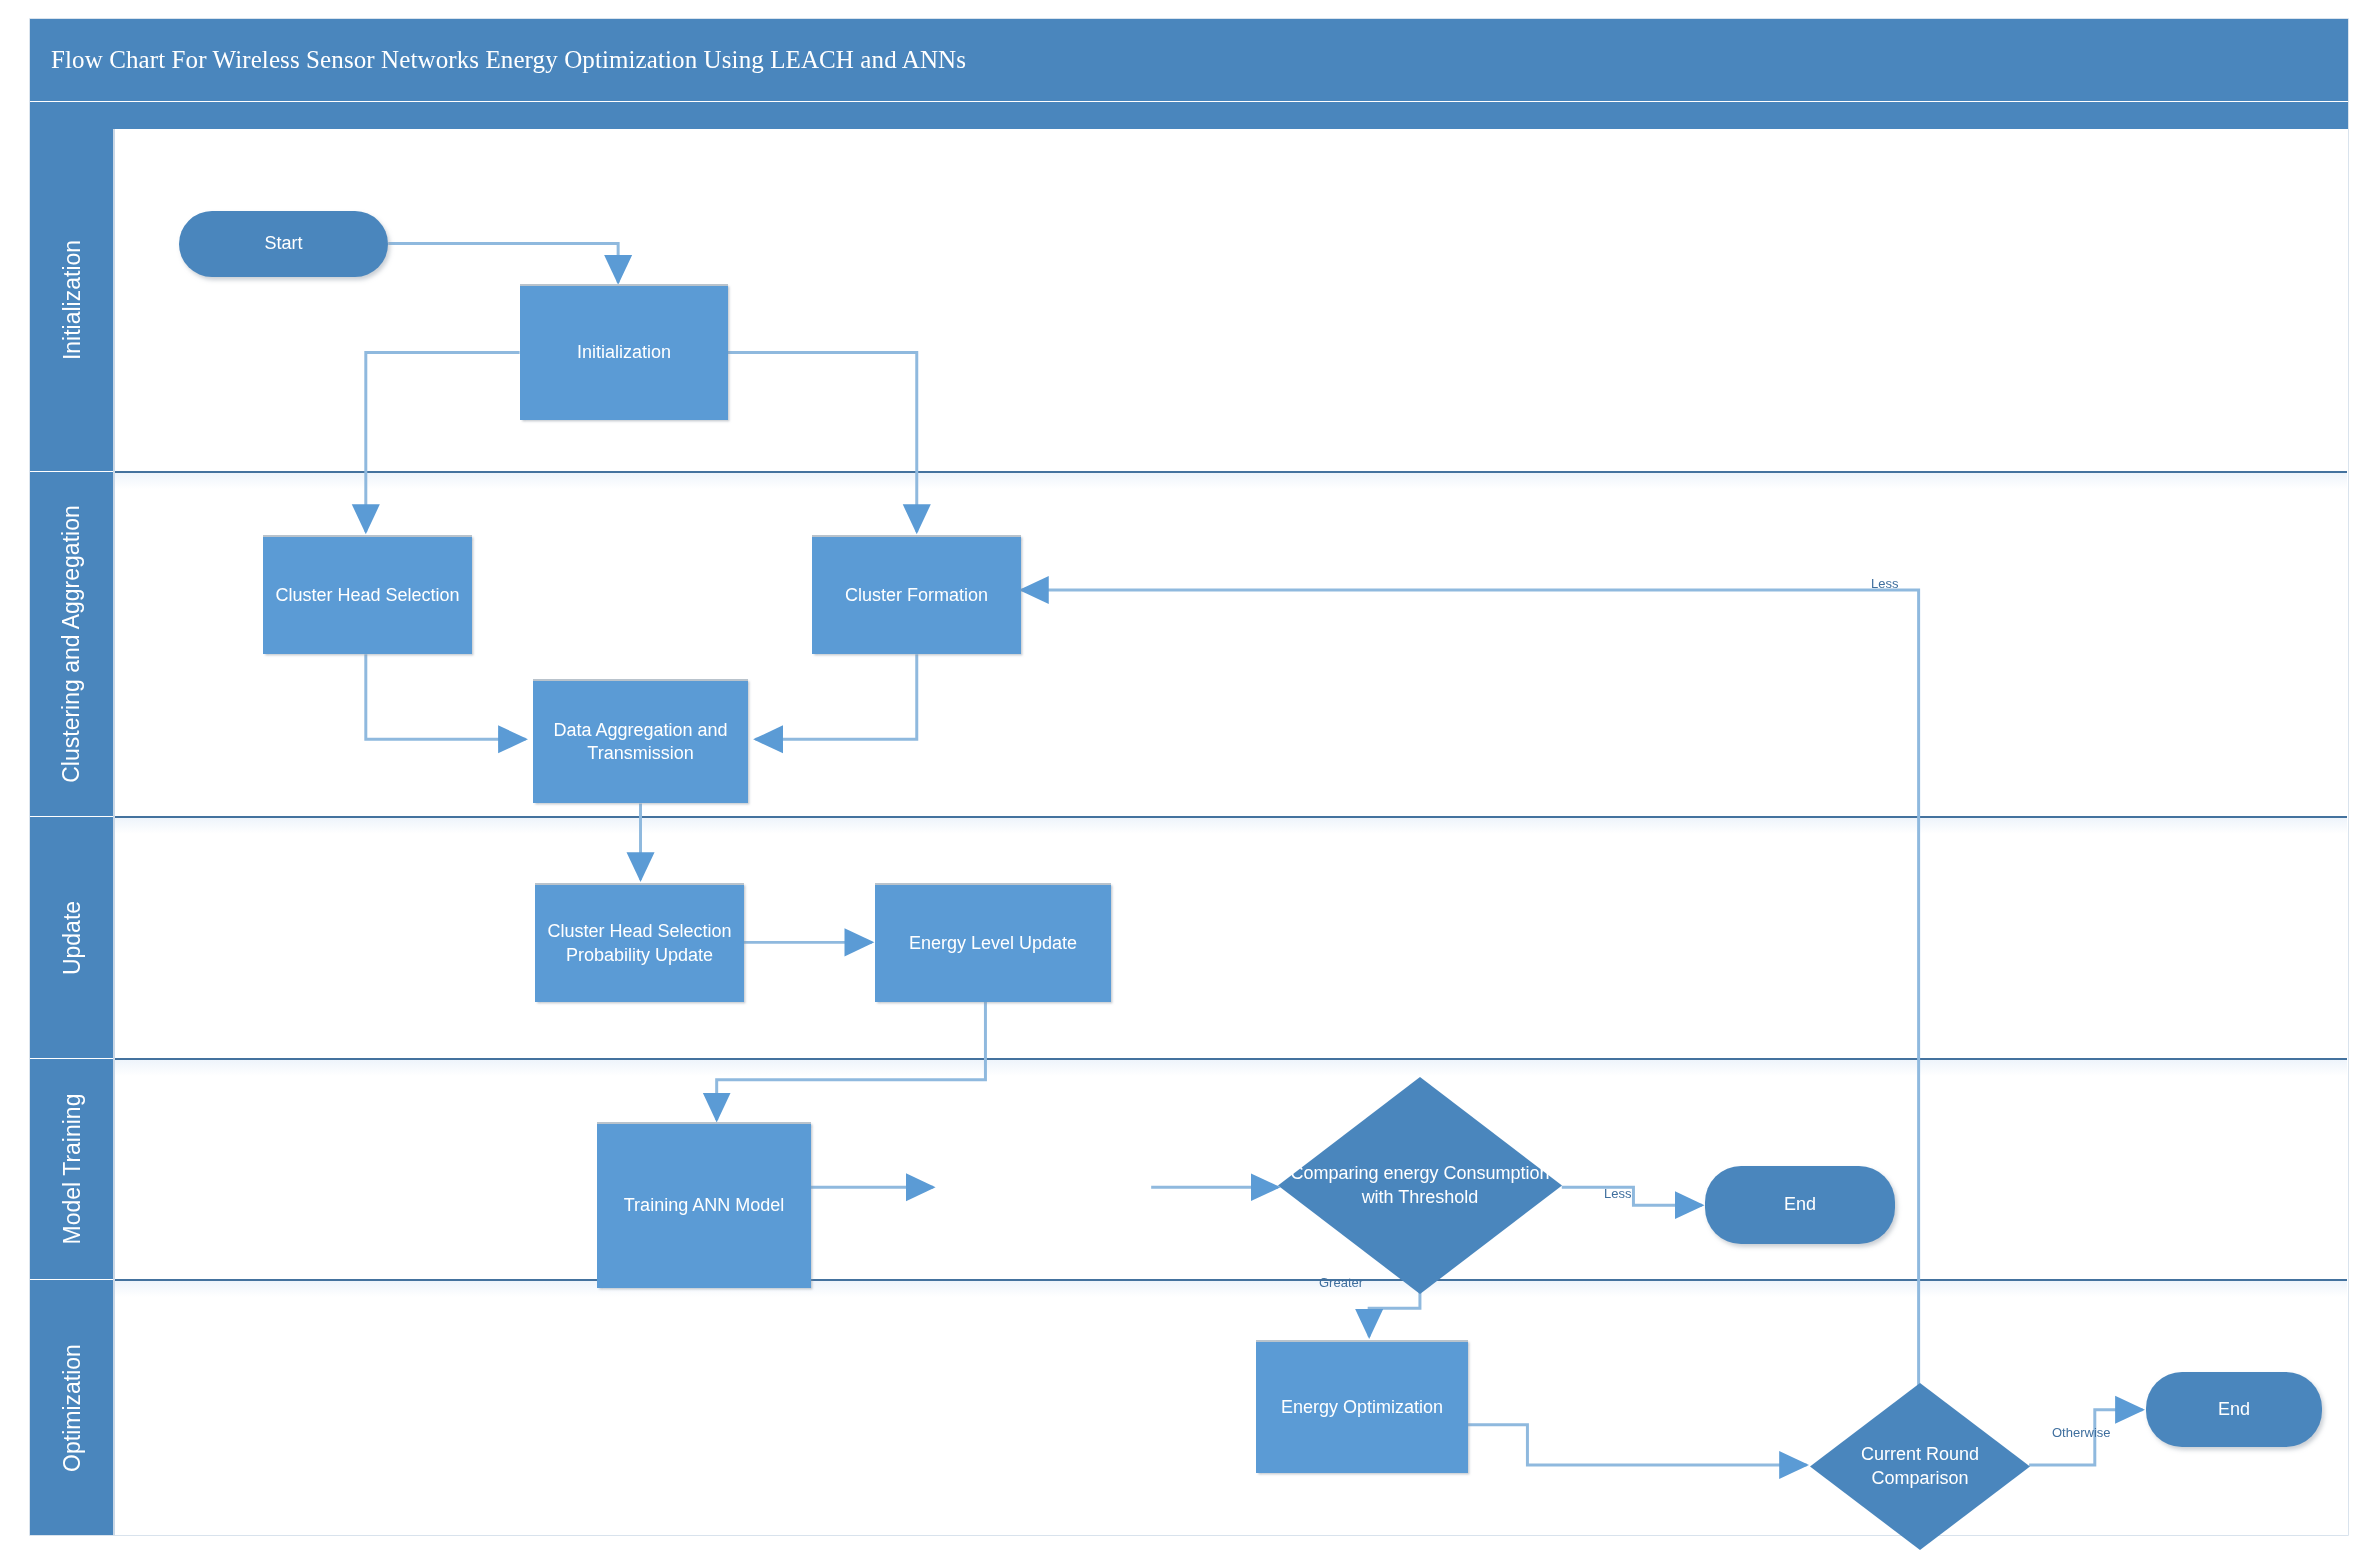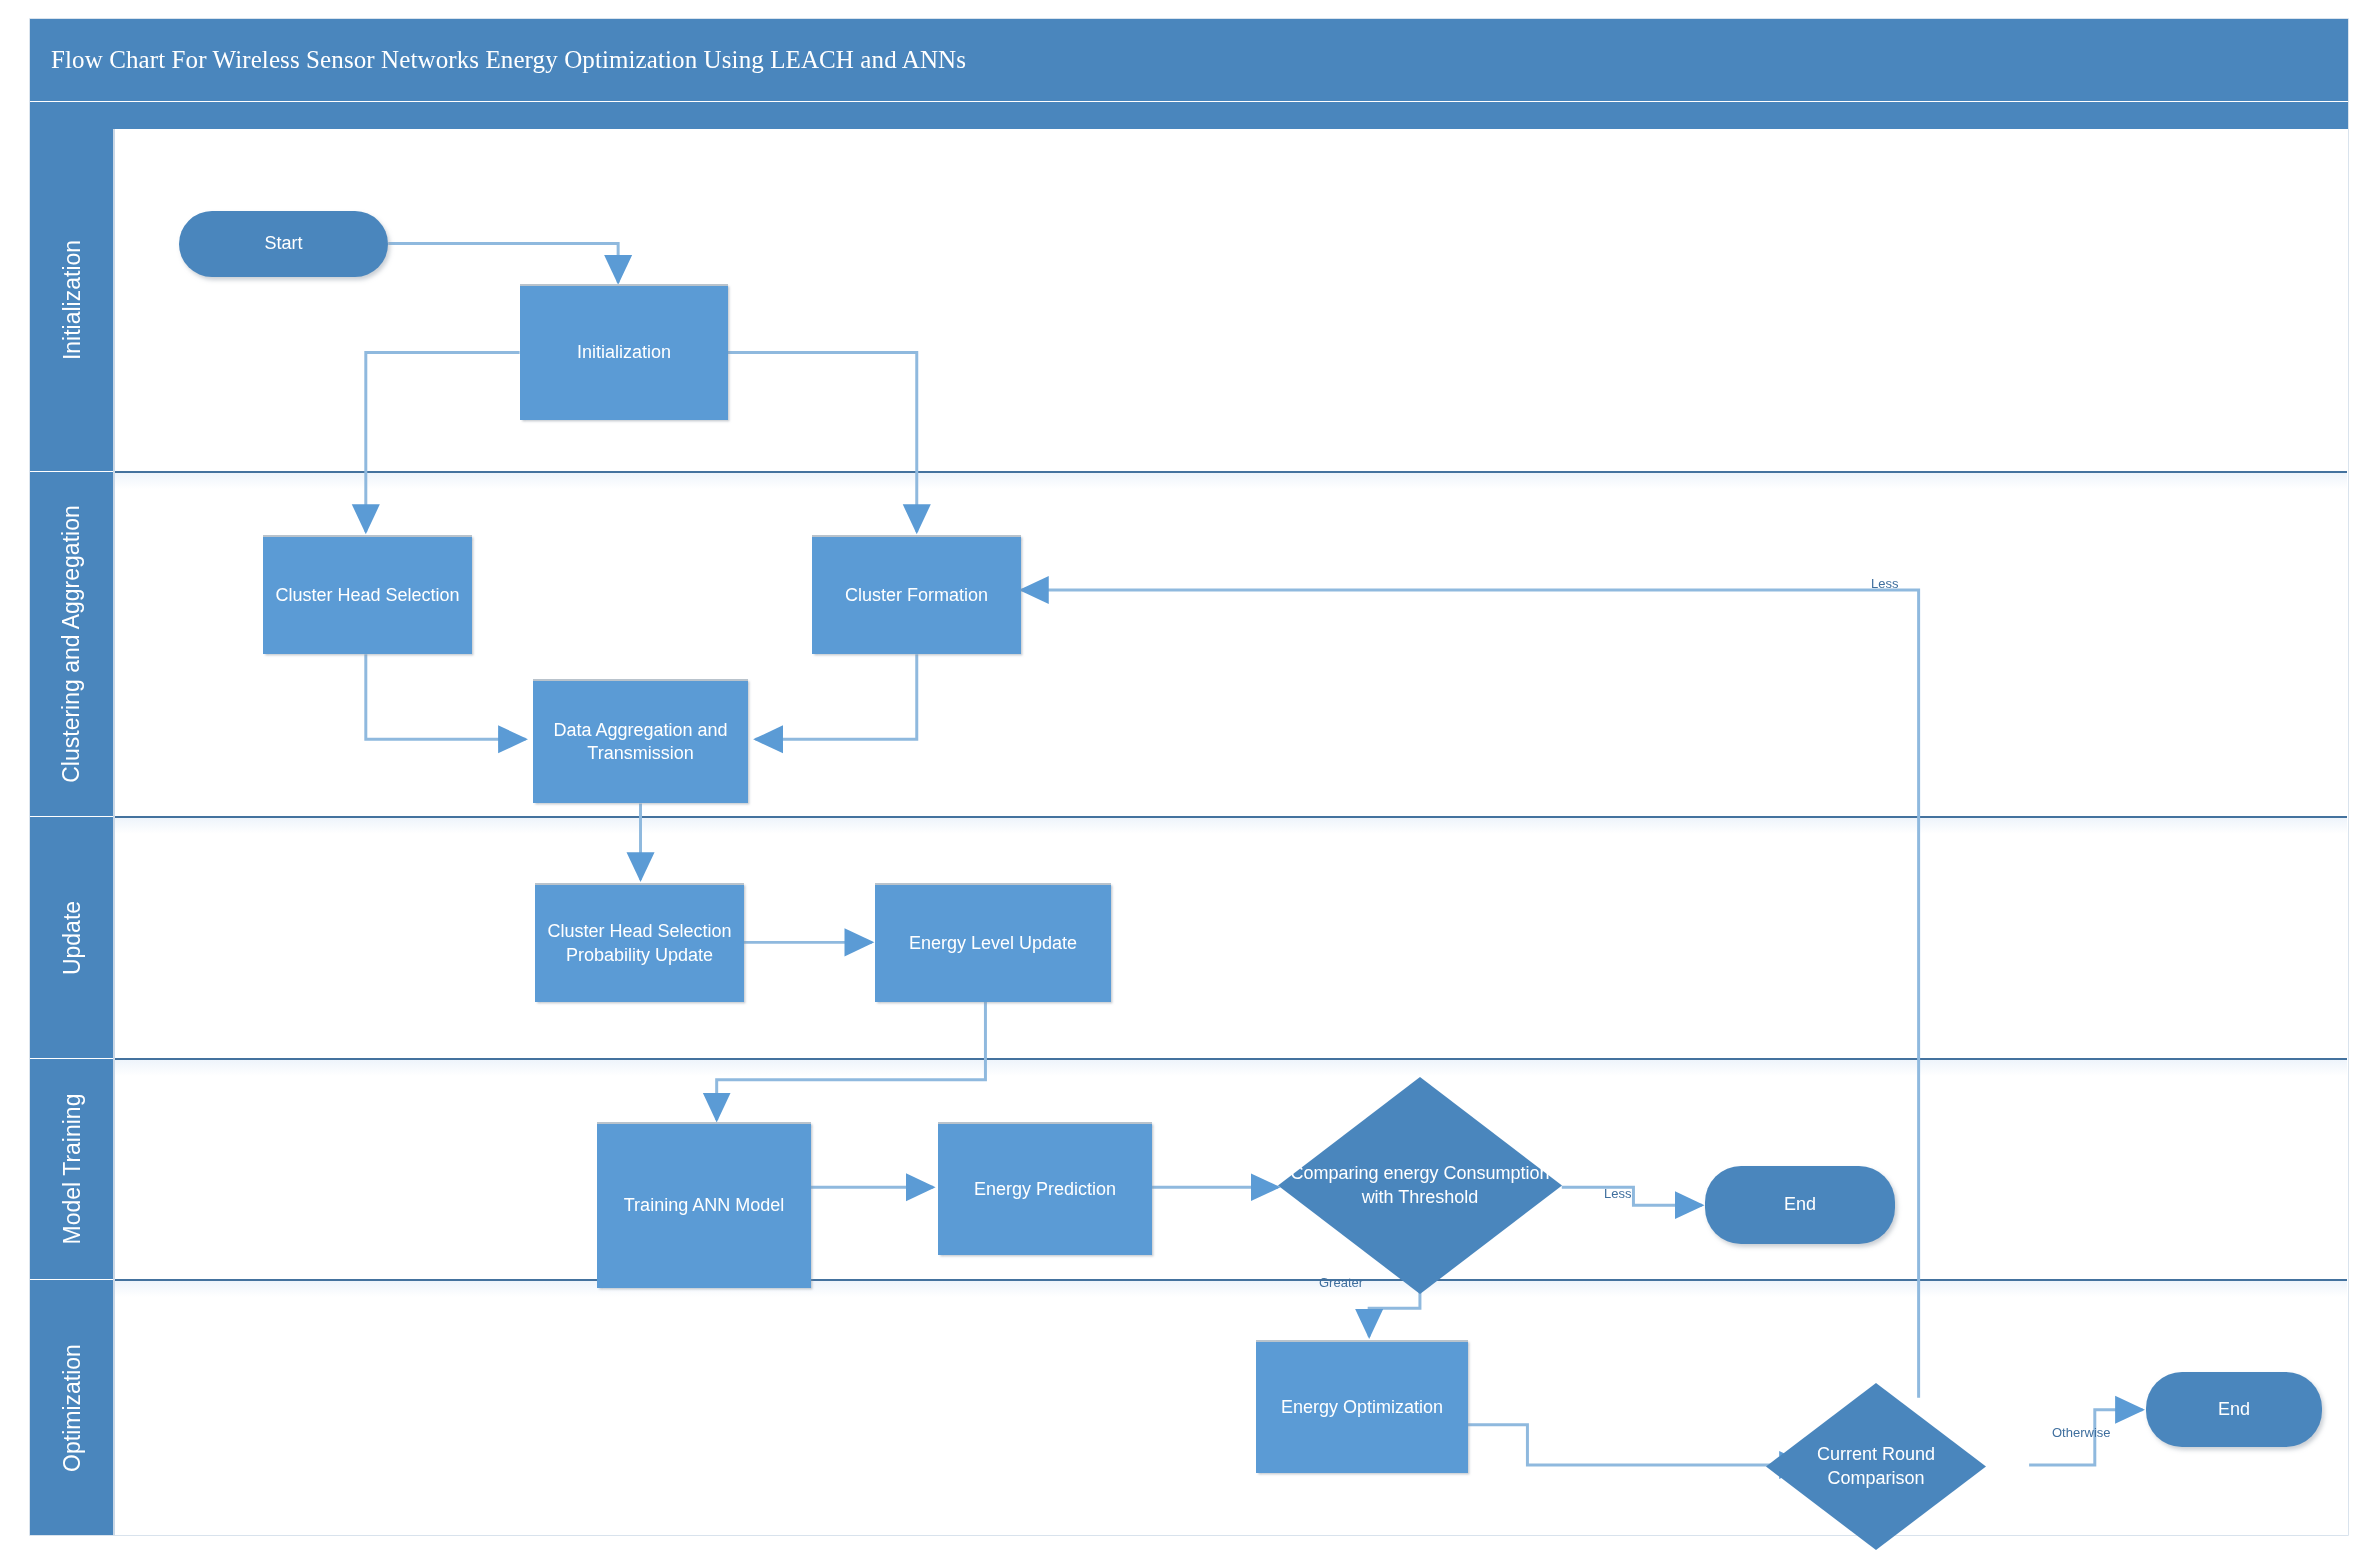--- a/index.html
+++ b/index.html
@@ -205,38 +205,35 @@
   </div>
 
   <div class="node proc" style="left:875px;top:883px;width:236px;height:119px;">
     <span>Energy Level Update</span>
   </div>
 
   <div class="node proc" style="left:597px;top:1122px;width:214px;height:166px;">
     <span>Training ANN Model</span>
   </div>
 
-  <div class="node proc" style="left:938px;top:1122px;width:214px;height:133px;">
-    <span>Energy Prediction</span>
-  </div>
 
   <div class="node diamond" style="left:1278px;top:1077px;width:284px;height:217px;">
     <div class="diamond-shape"></div>
     <span class="diamond-text">Comparing energy Consumption with Threshold</span>
   </div>
 
   <div class="node term" style="left:1705px;top:1166px;width:190px;height:78px;">
     <span>End</span>
   </div>
 
   <div class="node proc" style="left:1256px;top:1340px;width:212px;height:133px;">
     <span>Energy Optimization</span>
   </div>
 
-  <div class="node diamond" style="left:1766px;top:1383px;width:220px;height:167px;align-items:center;">
+  <div class="node diamond" style="left:1810px;top:1383px;width:220px;height:167px;align-items:center;">
     <div class="diamond-shape"></div>
     <span class="diamond-text">Current Round Comparison</span>
   </div>
 
   <div class="node term" style="left:2146px;top:1372px;width:176px;height:75px;">
     <span>End</span>
   </div>
 
   <div class="edge-label" style="left:1604px;top:1186px;">Less</div>
 

